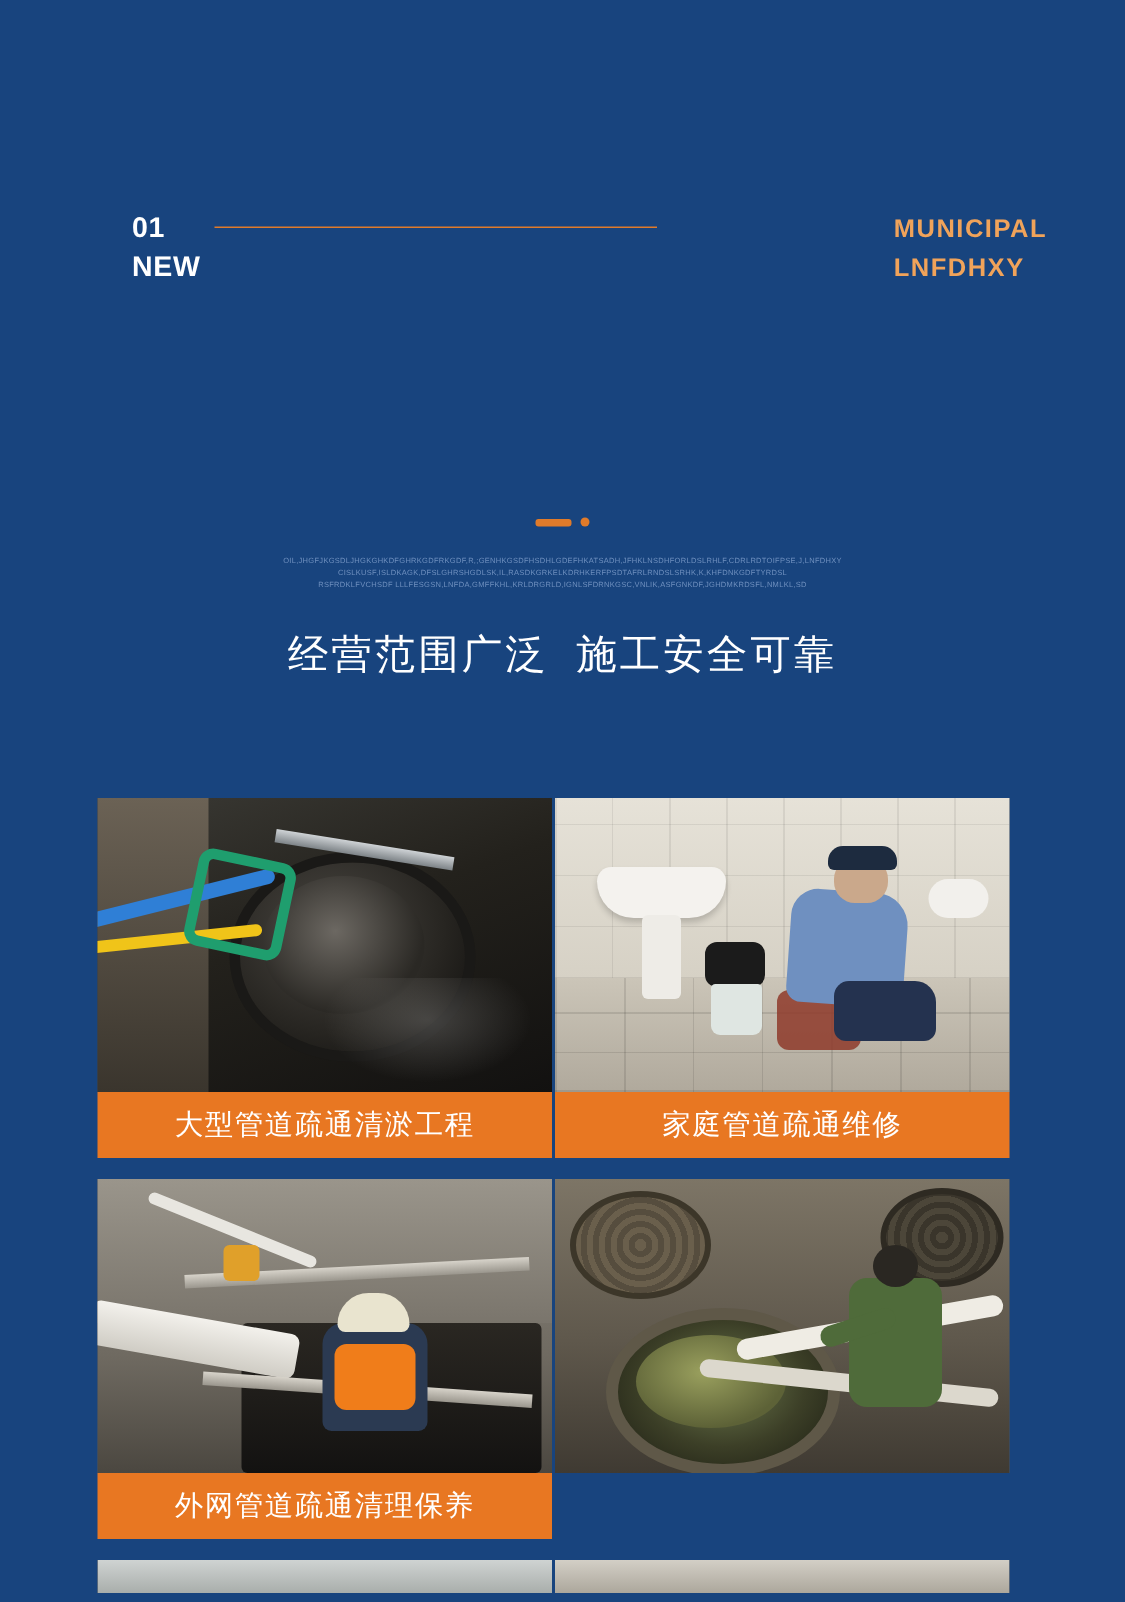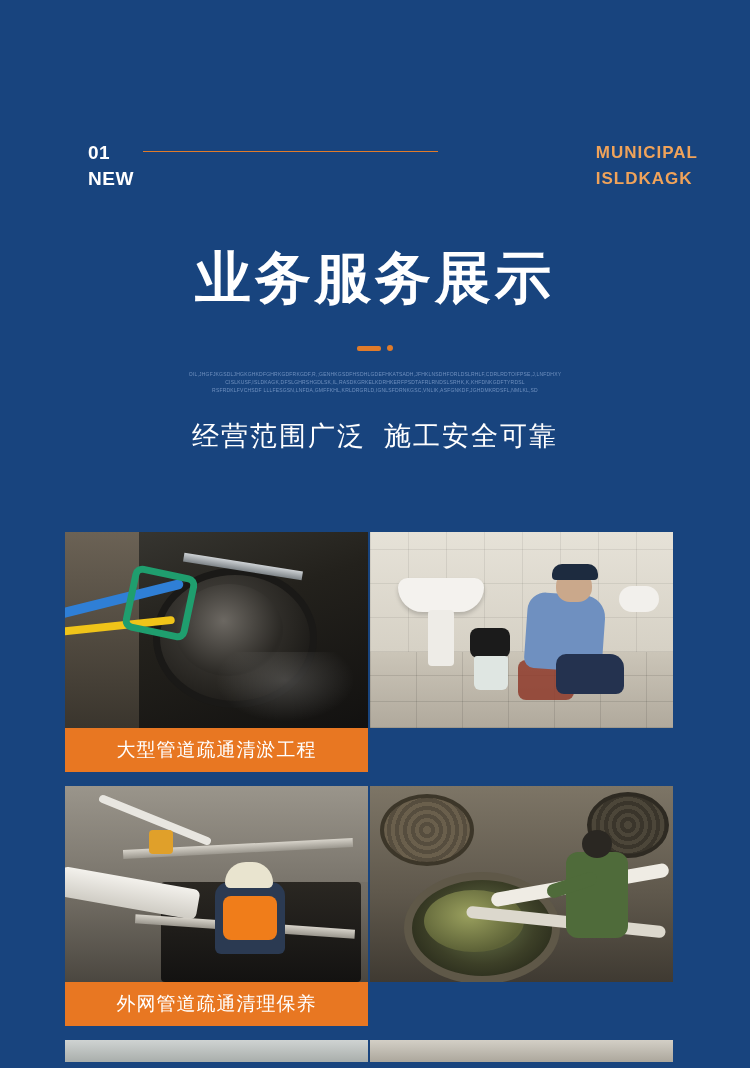--- a/index.html
+++ b/index.html
@@ -267,25 +267,24 @@
 <div class="page">
 
   <div class="header">
     <div class="header-left">
       <div>01</div>
       <div>NEW</div>
     </div>
     <div class="header-rule"></div>
     <div class="header-right">
       <div>MUNICIPAL</div>
-      <div>ISLDKAGK</div>
+      <div>LNFDHXY</div>
     </div>
   </div>
 
-  <div class="main-title">业务服务展示</div>
 
   <div class="divider">
     <span class="bar"></span>
     <span class="dot"></span>
   </div>
 
   <div class="micro-text">
     <div>OIL,JHGFJKGSDLJHGKGHKDFGHRKGDFRKGDF,R,;GENHKGSDFHSDHLGDEFHKATSADH,JFHKLNSDHFORLDSLRHLF,CDRLRDTOIFPSE,J,LNFDHXY</div>
     <div>CISLKUSF,ISLDKAGK,DFSLGHRSHGDLSK,IL,RASDKGRKELKDRHKERFPSDTAFRLRNDSLSRHK,K,KHFDNKGDFTYRDSL</div>
     <div>RSFRDKLFVCHSDF LLLFESGSN,LNFDA,GMFFKHL,KRLDRGRLD,IGNLSFDRNKGSC,VNLIK,ASFGNKDF,JGHDMKRDSFL,NMLKL,SD</div>
@@ -321,20 +320,21 @@
           <div class="toilet"></div>
           <div class="bag"></div>
           <div class="bucket"></div>
           <div class="tools"></div>
           <div class="worker-body"></div>
           <div class="worker-leg"></div>
           <div class="worker-head"></div>
           <div class="worker-cap"></div>
         </div>
       </div>
+      <div class="card-label">家庭管道疏通维修</div>
     </div>
 
     <div class="card">
       <div class="card-photo">
         <div class="ph p3">
           <div class="road"></div>
           <div class="pit"></div>
           <div class="pipe"></div>
           <div class="rail"></div>
           <div class="rail2"></div>

